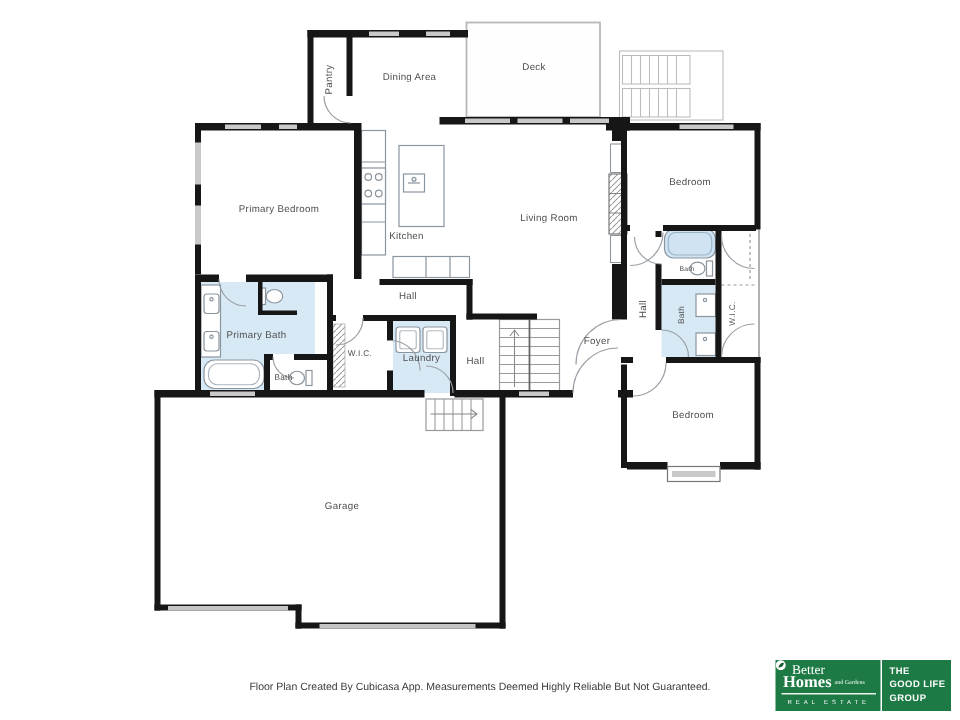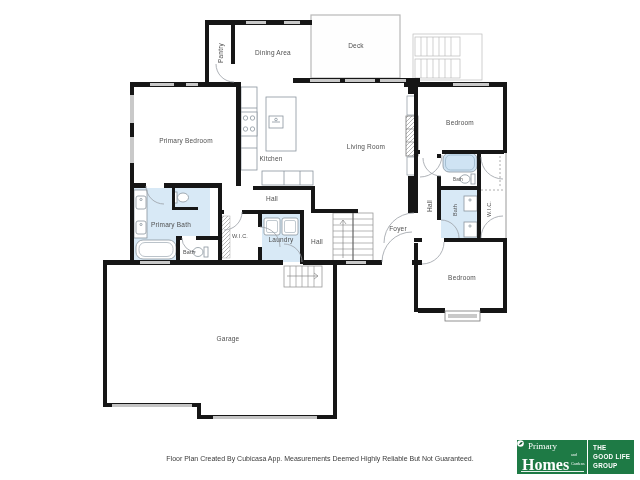--- a/index.html
+++ b/index.html
@@ -12,21 +12,21 @@
   .lbl.sm{font-size:5.5px;}
   .lbl.xs{font-size:4.5px;}
   .footer{position:absolute;left:0;top:455px;width:640px;text-align:center;
           font-size:7px;color:#3a3a3a;}
   .brand{position:absolute;left:517px;top:440px;display:flex;}
   .bhg{width:71px;height:34px;background:var(--green,#1e7a45);color:#fff;box-sizing:border-box;
        display:flex;flex-direction:column;justify-content:flex-start;padding:2px 3px 2px 4px;
        border-right:1.5px solid #fff;font-family:"Liberation Serif",serif;}
   .bhg-better{font-size:9px;line-height:8px;margin-left:7px;}
   .bhg-homes-row{display:flex;align-items:flex-end;line-height:9px;}
-  .bhg-homes{font-size:16px;font-weight:bold;margin-left:1px;}
+  .bhg-homes{font-size:11px;font-weight:bold;margin-left:1px;}
   .bhg-and{font-size:4px;margin-left:2px;margin-bottom:1px;}
   .bhg-re{border-top:1px solid rgba(255,255,255,.9);margin-top:2px;padding-top:1.5px;
           font-family:"Liberation Sans",sans-serif;font-size:4px;letter-spacing:2.6px;
           text-align:center;white-space:nowrap;overflow:hidden;}
   .ghl{width:46px;height:34px;background:var(--green,#1e7a45);color:#fff;box-sizing:border-box;
        padding:4px 0 0 5px;font-weight:bold;font-size:6.3px;line-height:1.4;letter-spacing:.3px;}
 </style>
 </head>
 <body>
 
@@ -247,21 +247,21 @@
   <span class="lbl rot sm" style="left:455px;top:210px">Bath</span>
   <span class="lbl rot sm" style="left:489px;top:209px">W.I.C.</span>
   <span class="lbl" style="left:398px;top:228px">Foyer</span>
   <span class="lbl" style="left:462px;top:277px">Bedroom</span>
   <span class="lbl" style="left:228px;top:338px">Garage</span>
 
   <div class="footer">Floor Plan Created By Cubicasa App. Measurements Deemed Highly Reliable But Not Guaranteed.</div>
 
   <div class="brand">
     <div class="bhg">
-      <span class="bhg-better">Primary</span>
+      <span class="bhg-better">Better</span>
       <span class="bhg-homes-row">
         <svg width="7" height="7">
           <circle cx="3.5" cy="3.5" r="3.3" fill="#fff"></circle>
           <path d="M1.8,5 Q3.2,1.3 5.6,2 Q5.2,5 1.8,5" fill="#145c33"></path>
         </svg>
         <span class="bhg-homes">Homes</span>
         <span class="bhg-and">and Gardens</span>
       </span>
       <span class="bhg-re">REAL ESTATE</span>
     </div>

